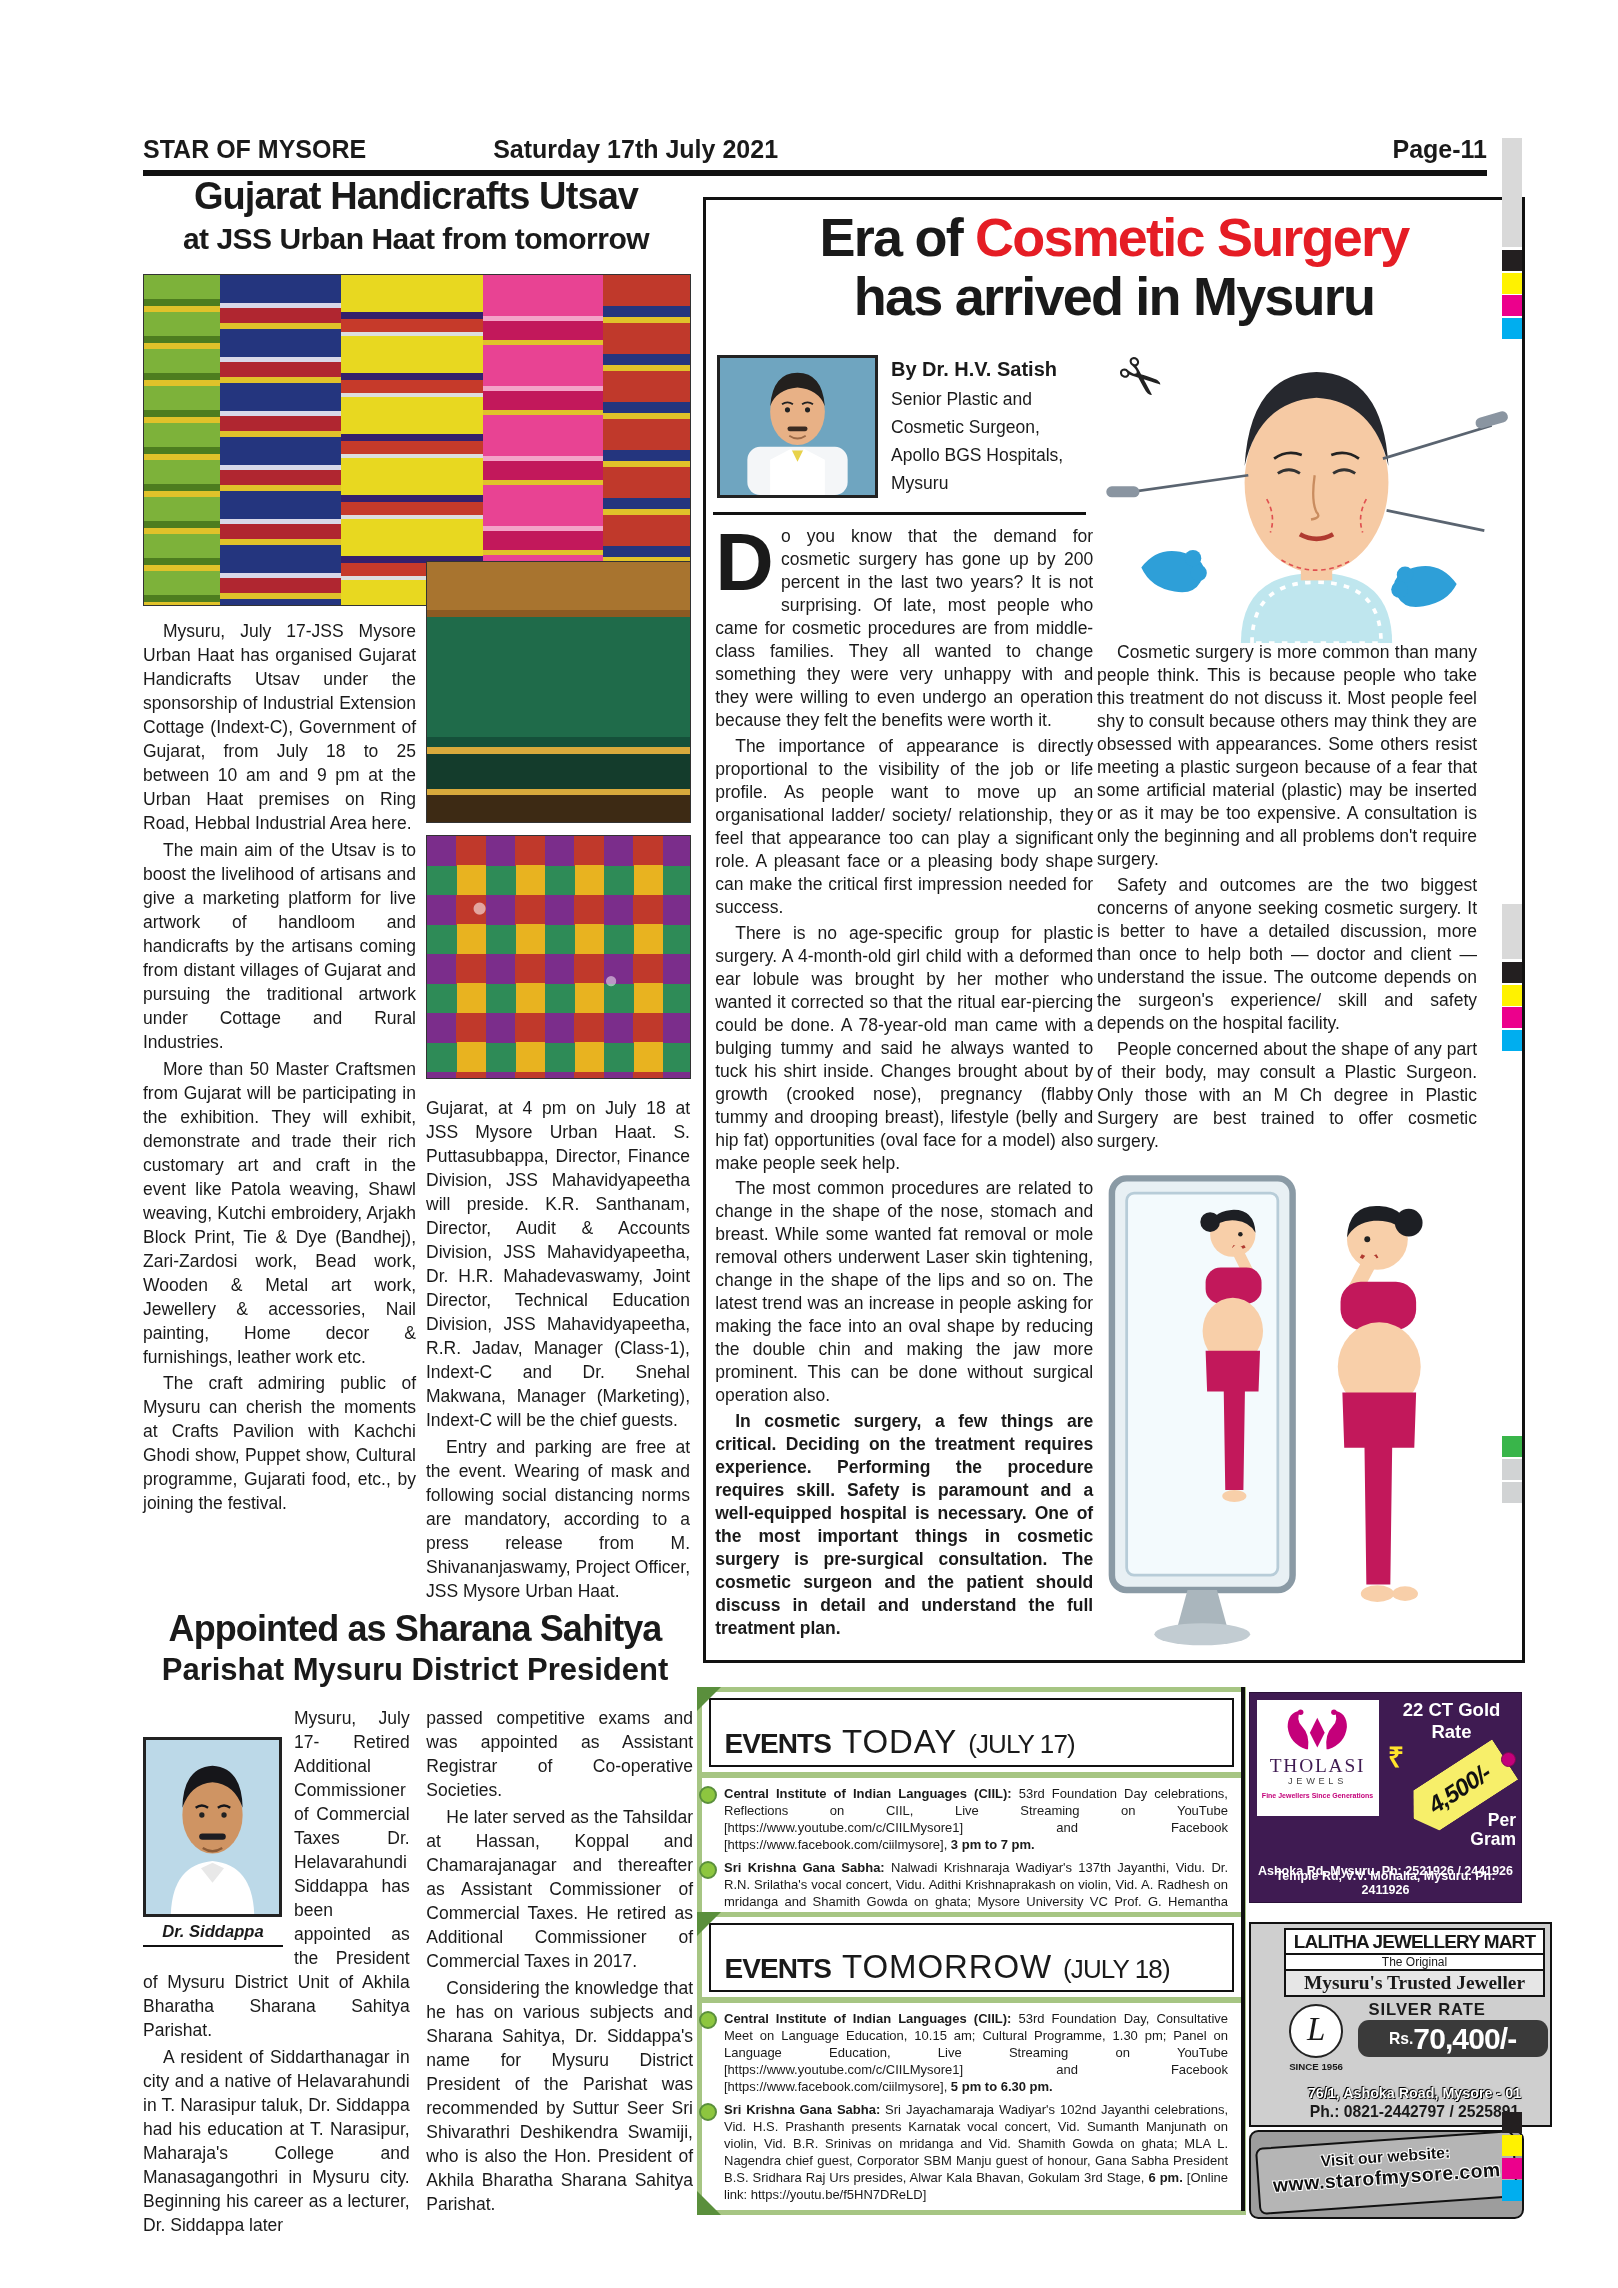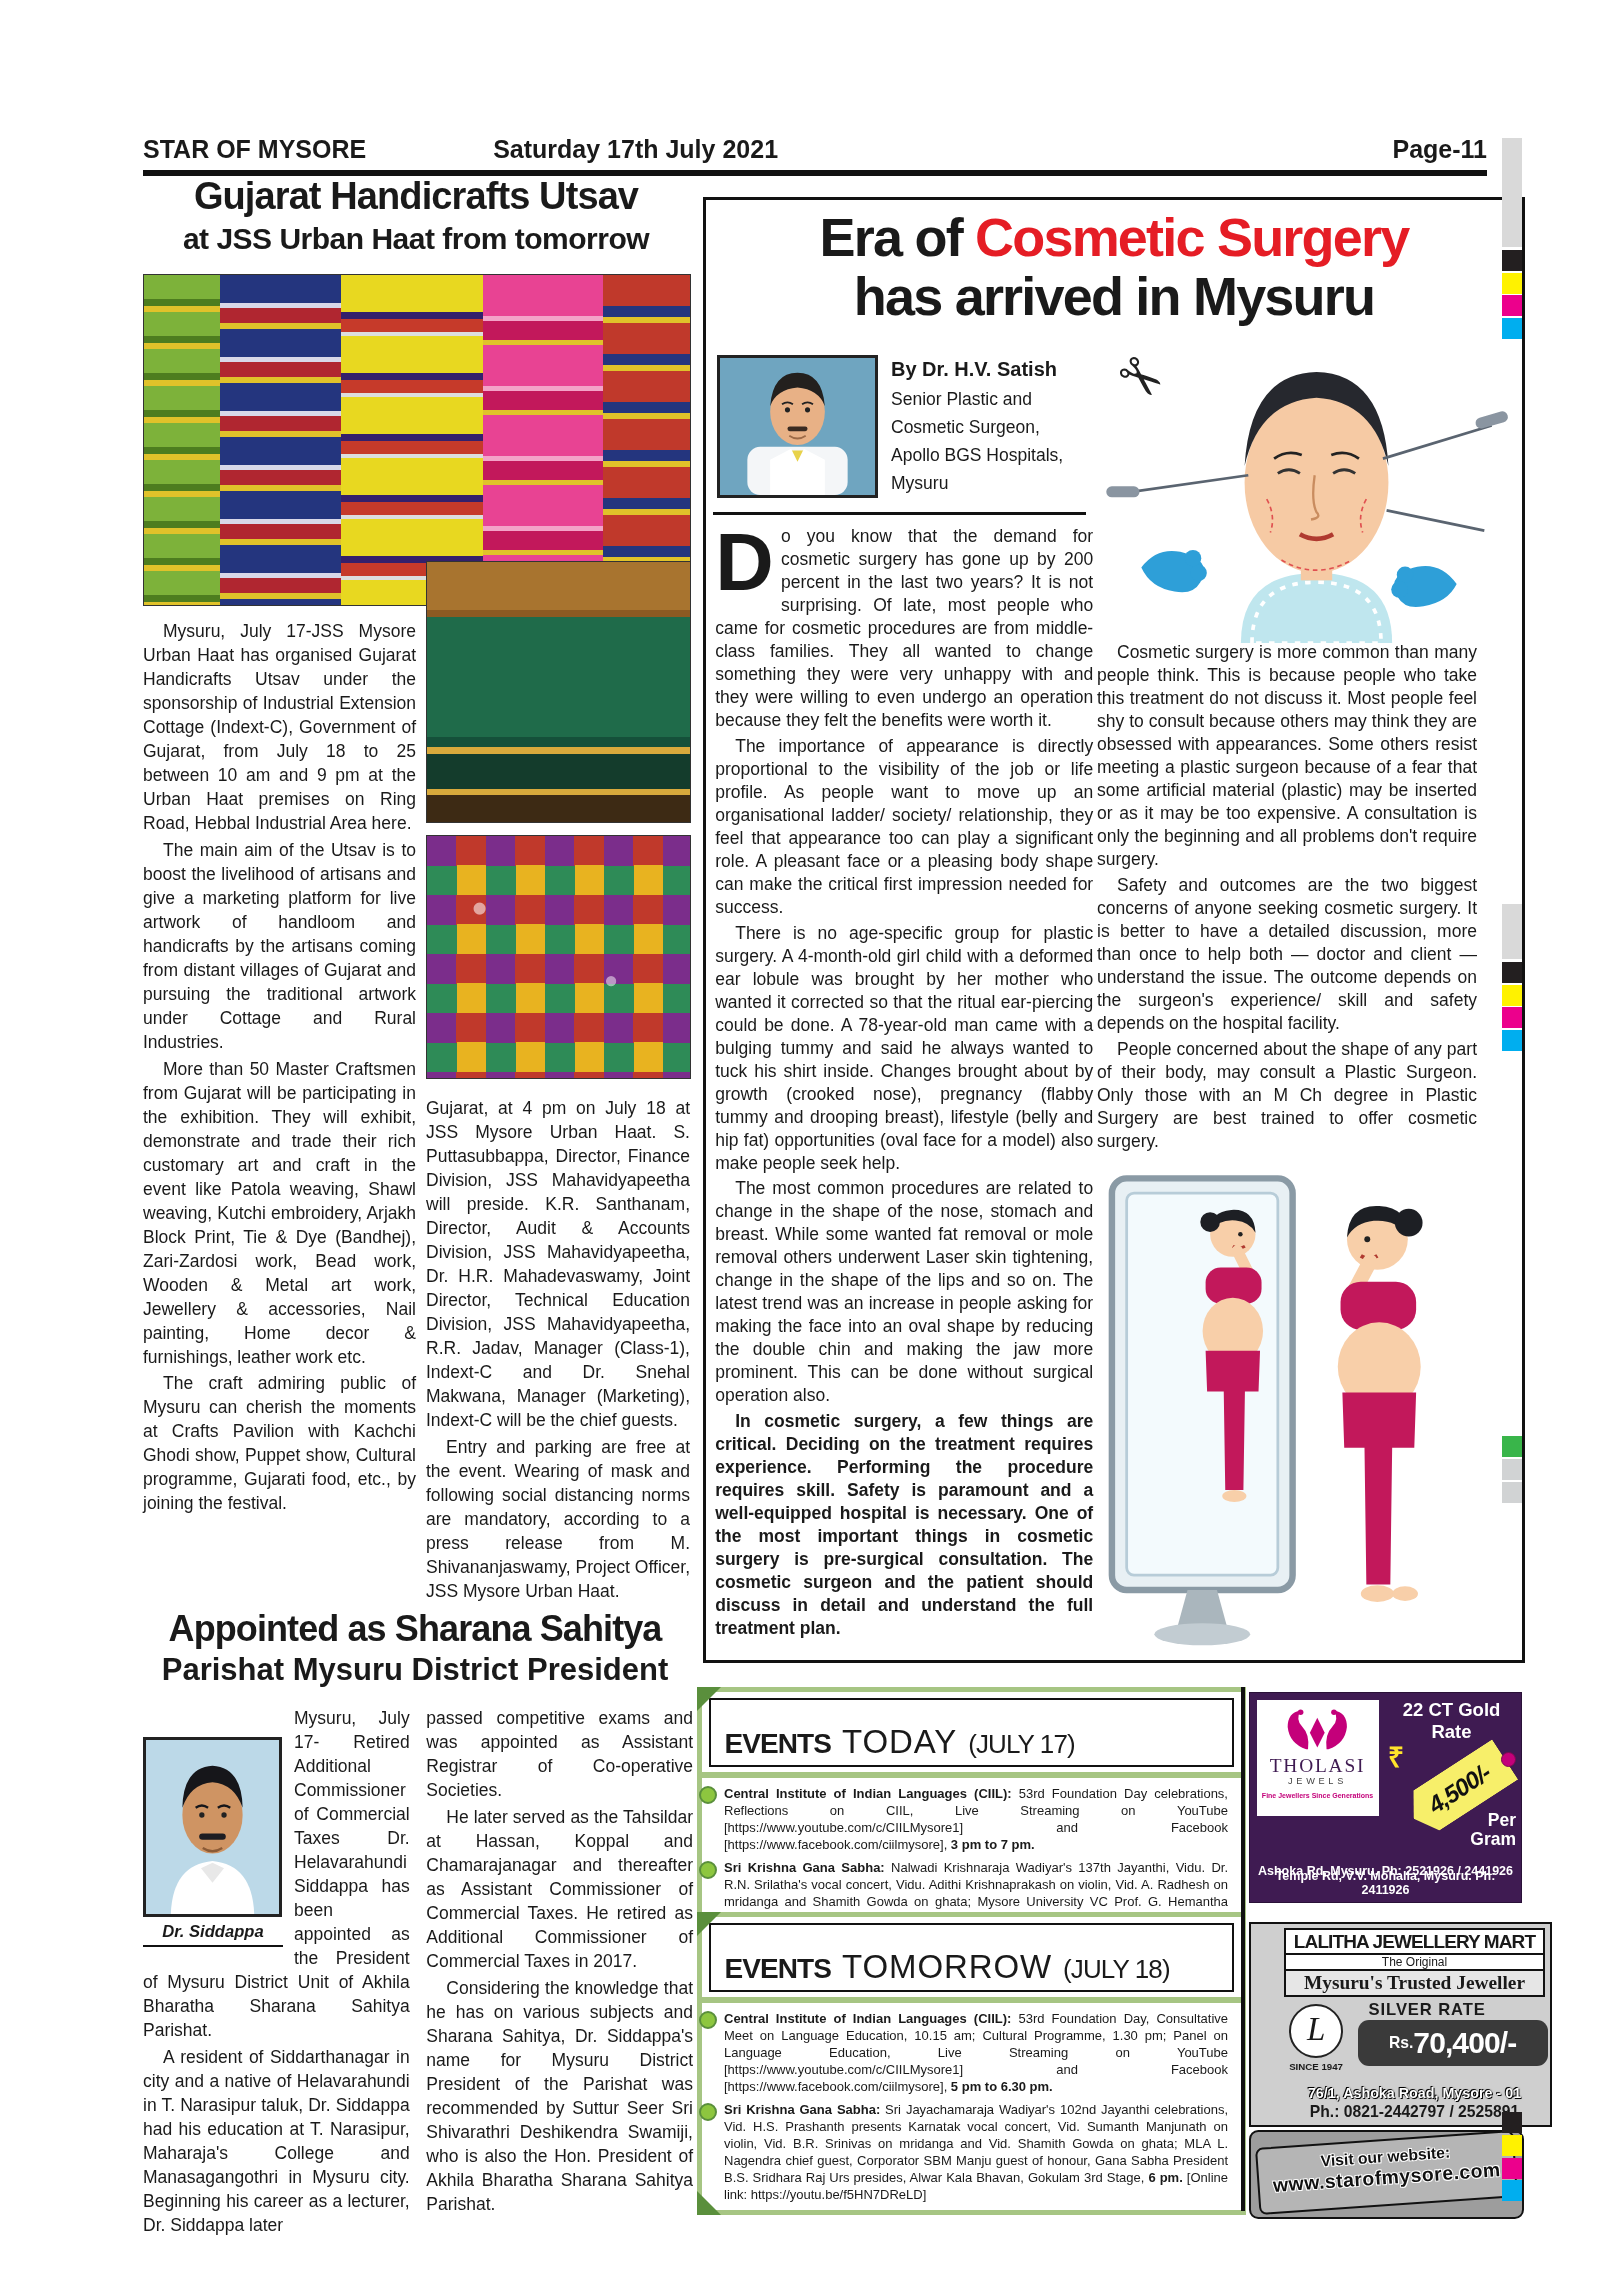--- a/index.html
+++ b/index.html
@@ -96,21 +96,21 @@
   .lalitha{left:1249px;top:1922px;width:271px;height:201px;background:#cfcfcf;border:2.8px solid #111;font-family:"Liberation Sans",sans-serif;padding-left:28px;}
   .ll-title{margin:3.7px 4.6px 0;border:2.8px solid #111;background:#fff;text-align:center;font-size:19px;font-weight:900;letter-spacing:-0.9px;line-height:22px;padding-top:0.9px;}
   .ll-sub{text-align:center;font-size:12px;line-height:14px;background:#fff;margin:0 4.6px;border-left:2.8px solid #111;border-right:2.8px solid #111;}
   .ll-trusted{margin:0 4.6px;border:2.8px solid #111;background:#e6e6e6;text-align:center;
               font-family:"Liberation Serif",serif;font-size:19.4px;font-weight:700;line-height:24px;}
   .ll-mid{position:relative;height:85px;margin:1.8px 4.6px 0;}
   .ll-logo{position:absolute;left:5.5px;top:5.5px;width:50px;height:50px;border-radius:50%;border:2.8px solid #222;background:#fff;
            text-align:center;font-family:"Liberation Serif",serif;font-size:33px;font-style:italic;line-height:46px;}
   .ll-since{position:absolute;left:0px;top:63px;width:65px;text-align:center;font-size:9.7px;font-weight:700;}
   .ll-ratelabel{position:absolute;left:85px;top:1.8px;width:175px;text-align:left;font-size:16.6px;font-weight:900;letter-spacing:0.9px;}
-  .ll-ratebox{position:absolute;left:74px;top:22px;width:190px;height:46px;background:#3a3a3a;border-radius:11px;
+  .ll-ratebox{position:absolute;left:74px;top:22px;width:190px;height:37px;background:#3a3a3a;border-radius:11px;
               color:#fff;display:flex;align-items:center;justify-content:center;gap:0;}
   .ll-rs{font-size:15.7px;font-weight:700;}
   .ll-rate{font-size:30px;font-weight:900;letter-spacing:-0.9px;}
   .ll-addr{text-align:center;font-size:14.3px;font-weight:700;color:#fff;text-shadow:0 0 1.8px #000,0.9px 0.9px 0 #000,-0.9px -0.9px 0 #000;line-height:17.5px;margin-top:1.8px;}
   .ll-phone{text-align:center;font-size:15.7px;font-weight:900;line-height:18.5px;}
   
   .webbanner{left:1249px;top:2130px;width:271px;height:85px;background:#9d9d9d;border:2.8px solid #111;border-radius:9.2px;}
   .web-inner{position:absolute;left:5.5px;top:7.4px;width:255px;height:63px;background:#b5b5b5;border:2.8px solid #111;border-radius:7.4px;
              transform:rotate(-4deg);text-align:center;color:#111;
              text-shadow:0.9px 0.9px 0 #fff,-0.9px -0.9px 0 #fff,0.9px -0.9px 0 #fff,-0.9px 0.9px 0 #fff;}
@@ -366,21 +366,21 @@
     <div class="th-addr">Ashoka Rd, Mysuru. Ph: 2521926 / 2441926</div>
     <div class="th-addr th-addr2">Temple Rd, V.V. Mohalla, Mysuru. Ph: 2411926</div>
   </div>
 
   <div class="abs lalitha">
     <div class="ll-title">LALITHA JEWELLERY MART</div>
     <div class="ll-sub">The Original</div>
     <div class="ll-trusted">Mysuru's Trusted Jeweller</div>
     <div class="ll-mid">
       <div class="ll-logo">L</div>
-      <div class="ll-since">SINCE 1947</div>
+      <div class="ll-since">SINCE 1956</div>
       <div class="ll-ratelabel">SILVER RATE</div>
       <div class="ll-ratebox">
         <span class="ll-rs">Rs.</span>
         <span class="ll-rate">70,400/-</span>
       </div>
     </div>
     <div class="ll-addr">76/1, Ashoka Road, Mysore - 01</div>
     <div class="ll-phone"><span>Ph.:</span> <span>0821-2442797 / 2525891</span></div>
   </div>
 

